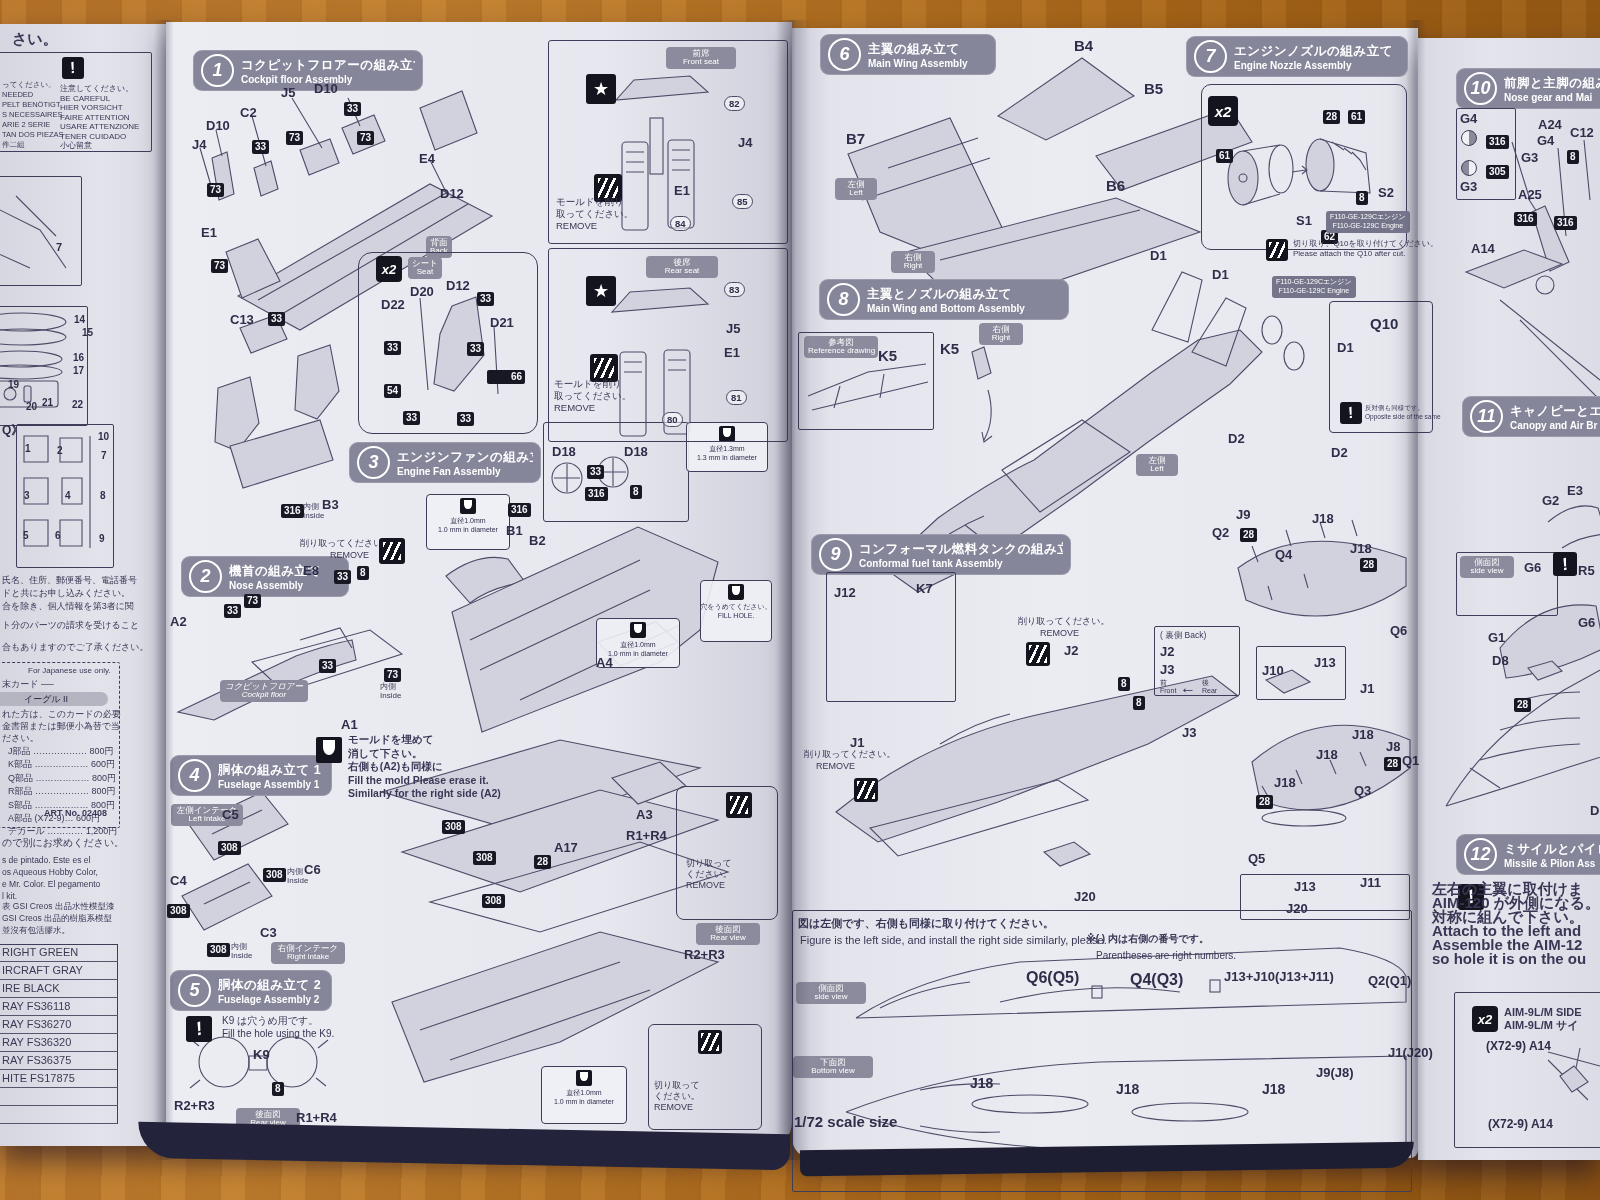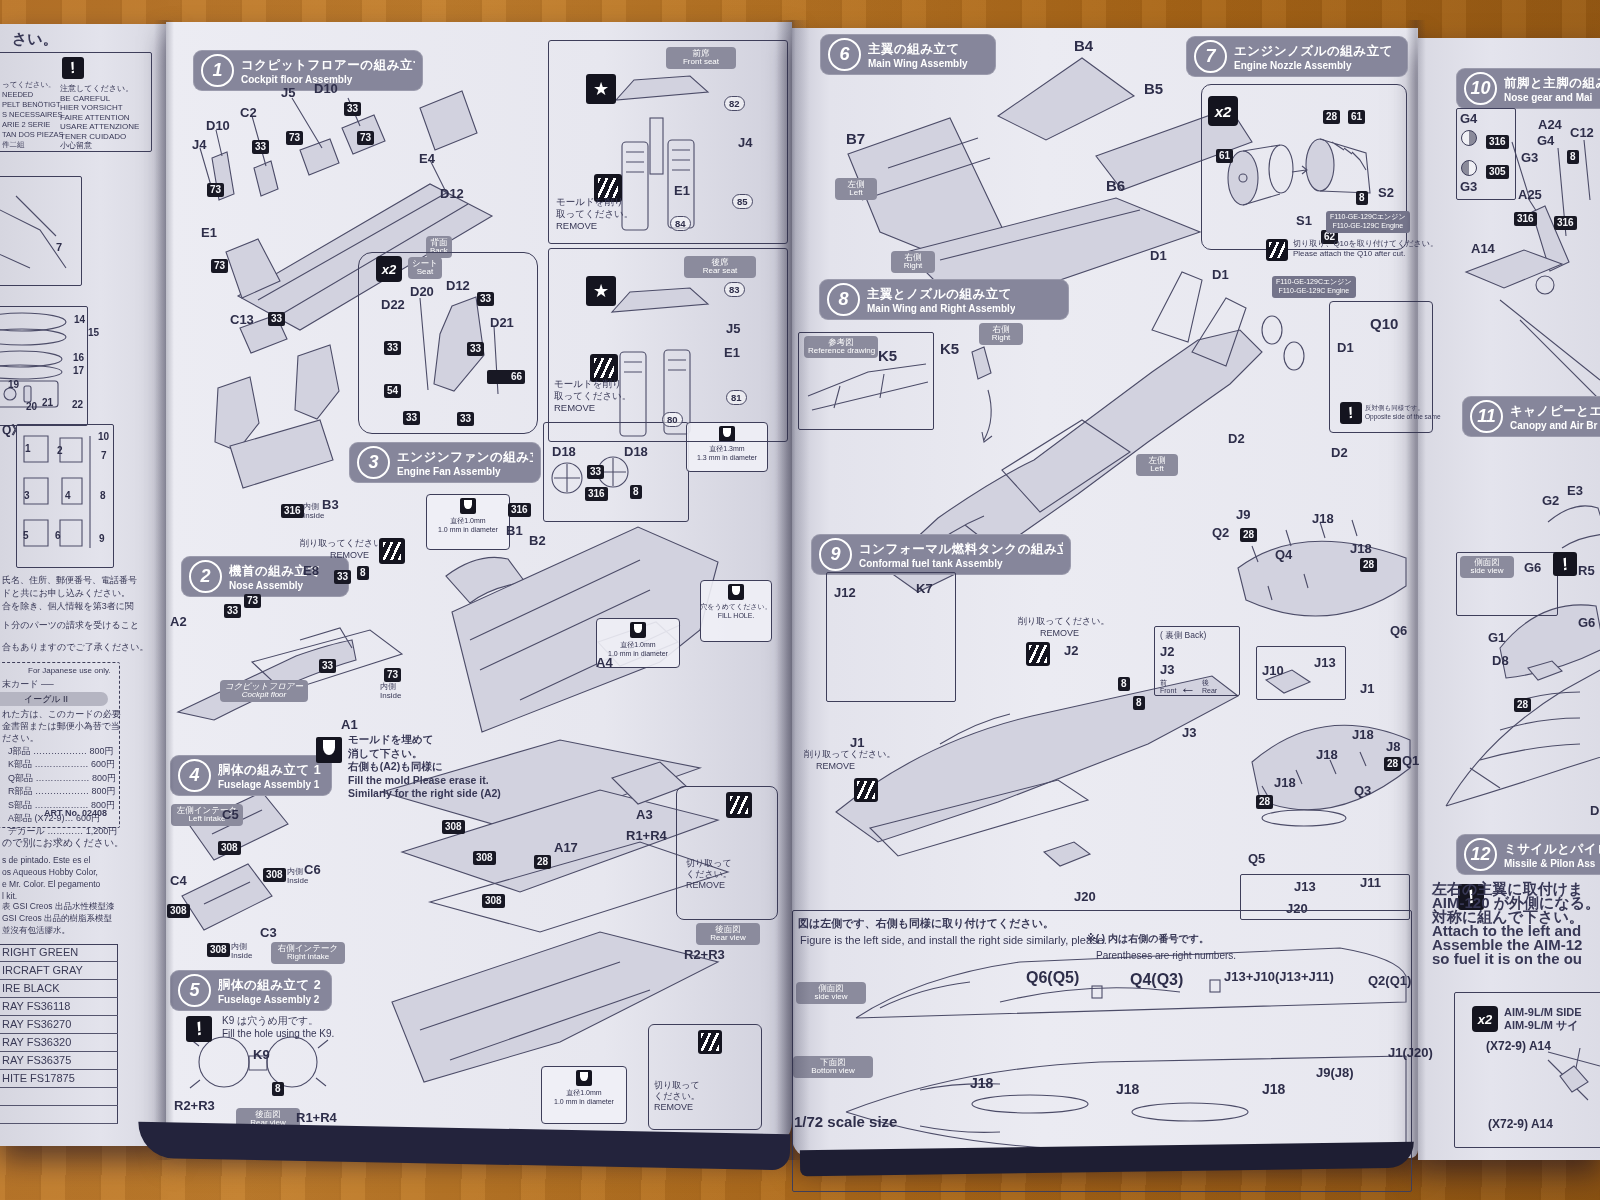--- a/index.html
+++ b/index.html
@@ -209,21 +209,21 @@
         <div>HIER VORSICHT</div>
         <div>FAIRE ATTENTION</div>
         <div>USARE ATTENZIONE</div>
         <div>TENER CUIDADO</div>
         <div>小心留意</div>
       </div>
       <div class="obox" style="width: 116px; height: 110px; border-radius: 2px; left: -34px; top: 176px;"></div>
       <div class="part-label" style="font-size: 11px; left: 56px; top: 242px;">7</div>
       <div class="obox" style="width: 122px; height: 120px; border-radius: 2px; left: -34px; top: 306px;"></div>
       <div class="part-label" style="font-size: 10px; left: 74px; top: 315px;">14</div>
-      <div class="part-label" style="font-size: 10px; left: 88px; top: 328px;">15</div>
+      <div class="part-label" style="font-size: 10px; left: 82px; top: 328px;">15</div>
       <div class="part-label" style="font-size: 10px; left: 73px; top: 353px;">16</div>
       <div class="part-label" style="font-size: 10px; left: 73px; top: 366px;">17</div>
       <div class="part-label" style="font-size: 10px; left: 8px; top: 380px;">19</div>
       <div class="part-label" style="font-size: 10px; left: 26px; top: 402px;">20</div>
       <div class="part-label" style="font-size: 10px; left: 42px; top: 398px;">21</div>
       <div class="part-label" style="font-size: 10px; left: 72px; top: 400px;">22</div>
       <div class="part-label" style="font-size: 12px; left: 2px; top: 424px;">Q》</div>
       <div class="obox" style="width: 98px; height: 144px; border-radius: 2px; left: 16px; top: 424px;"></div>
       <div class="part-label" style="font-size: 10px; left: 98px; top: 432px;">10</div>
       <div class="part-label" style="font-size: 10px; left: 25px; top: 444px;">1</div>
@@ -529,21 +529,21 @@
       <div class="part-label" style="left: 674px; top: 184px;">E1</div>
       <div class="oval-badge" style="left: 732px; top: 194px;">85</div>
       <div class="oval-badge" style="left: 670px; top: 216px;">84</div>
       <div class="icon icon-remove" style="width: 28px; height: 28px; left: 594px; top: 174px;"></div>
       <div class="note" style="font-size: 9.5px; line-height: 12px; left: 556px; top: 196px;">
         <div>モールドを削り</div>
         <div>取ってください。</div>
         <div>REMOVE</div>
       </div>
       <div class="obox" style="width: 240px; height: 194px; border-radius: 3px; left: 548px; top: 248px;"></div>
-      <div class="pill" style="width: 64px; left: 684px; top: 256px;">
+      <div class="pill" style="width: 64px; left: 646px; top: 256px;">
         <span class="jp">後席</span>
         <span class="en">Rear seat</span>
       </div>
       <div class="icon icon-star" style="width: 30px; height: 30px; font-size: 18px; left: 586px; top: 276px;">★</div>
       <div class="oval-badge" style="left: 724px; top: 282px;">83</div>
       <div class="part-label" style="left: 726px; top: 322px;">J5</div>
       <div class="part-label" style="left: 724px; top: 346px;">E1</div>
       <div class="oval-badge" style="left: 726px; top: 390px;">81</div>
       <div class="oval-badge" style="left: 662px; top: 412px;">80</div>
       <div class="icon icon-remove" style="width: 28px; height: 28px; left: 590px; top: 354px;"></div>
@@ -616,21 +616,21 @@
       </div>
       <div class="part-label" style="left: 1331px; top: 446px;">D2</div>
       <div class="pill" style="width: 34px; left: 1136px; top: 454px;">
         <span class="jp">左側</span>
         <span class="en">Left</span>
       </div>
       <div class="step-header" style="width: 250px; left: 819px; top: 279px;">
         <div class="step-num">8</div>
         <div class="step-txt">
           <div class="jp">主翼とノズルの組み立て</div>
-          <div class="en">Main Wing and Right Assembly</div>
+          <div class="en">Main Wing and Bottom Assembly</div>
         </div>
       </div>
       <div class="obox" style="width: 136px; height: 98px; border-radius: 2px; left: 798px; top: 332px;"></div>
       <div class="pill" style="width: 66px; left: 804px; top: 336px;">
         <span class="jp">参考図</span>
         <span class="en">Reference drawing</span>
       </div>
       <div class="part-label" style="font-size: 15px; left: 878px; top: 348px;">K5</div>
       <div class="part-label" style="font-size: 15px; left: 940px; top: 341px;">K5</div>
       <div class="pill" style="width: 36px; left: 979px; top: 323px;">
@@ -797,21 +797,21 @@
       </div>
       <div class="icon icon-caution" style="width: 26px; height: 26px; left: 1458px; top: 884px;">
         <span style="font-size: 18.72px; transform: rotate(-14deg);">!</span>
       </div>
       <div class="note b" style="font-size: 15px; line-height: 14px; left: 1432px; top: 882px;">
         <div>左右の主翼に取付けま</div>
         <div>AIM-120 が外側になる。</div>
         <div>対称に組んで下さい。</div>
         <div>Attach to the left and</div>
         <div>Assemble the AIM-12</div>
-        <div>so fuel it is on the ou</div>
+        <div>so hole it is on the ou</div>
       </div>
       <div class="obox" style="width: 158px; height: 156px; border-radius: 2px; left: 1454px; top: 992px;"></div>
       <div class="icon icon-x2" style="width: 26px; height: 26px; font-size: 13px; left: 1472px; top: 1006px;">x2</div>
       <div class="note b" style="font-size: 11px; left: 1504px; top: 1006px;">
         <div>AIM-9L/M SIDE</div>
         <div>AIM-9L/M サイ</div>
       </div>
       <div class="part-label" style="font-size: 12px; left: 1486px; top: 1040px;">(X72-9) A14</div>
       <div class="part-label" style="font-size: 12px; left: 1488px; top: 1118px;">(X72-9) A14</div>
     </div>

